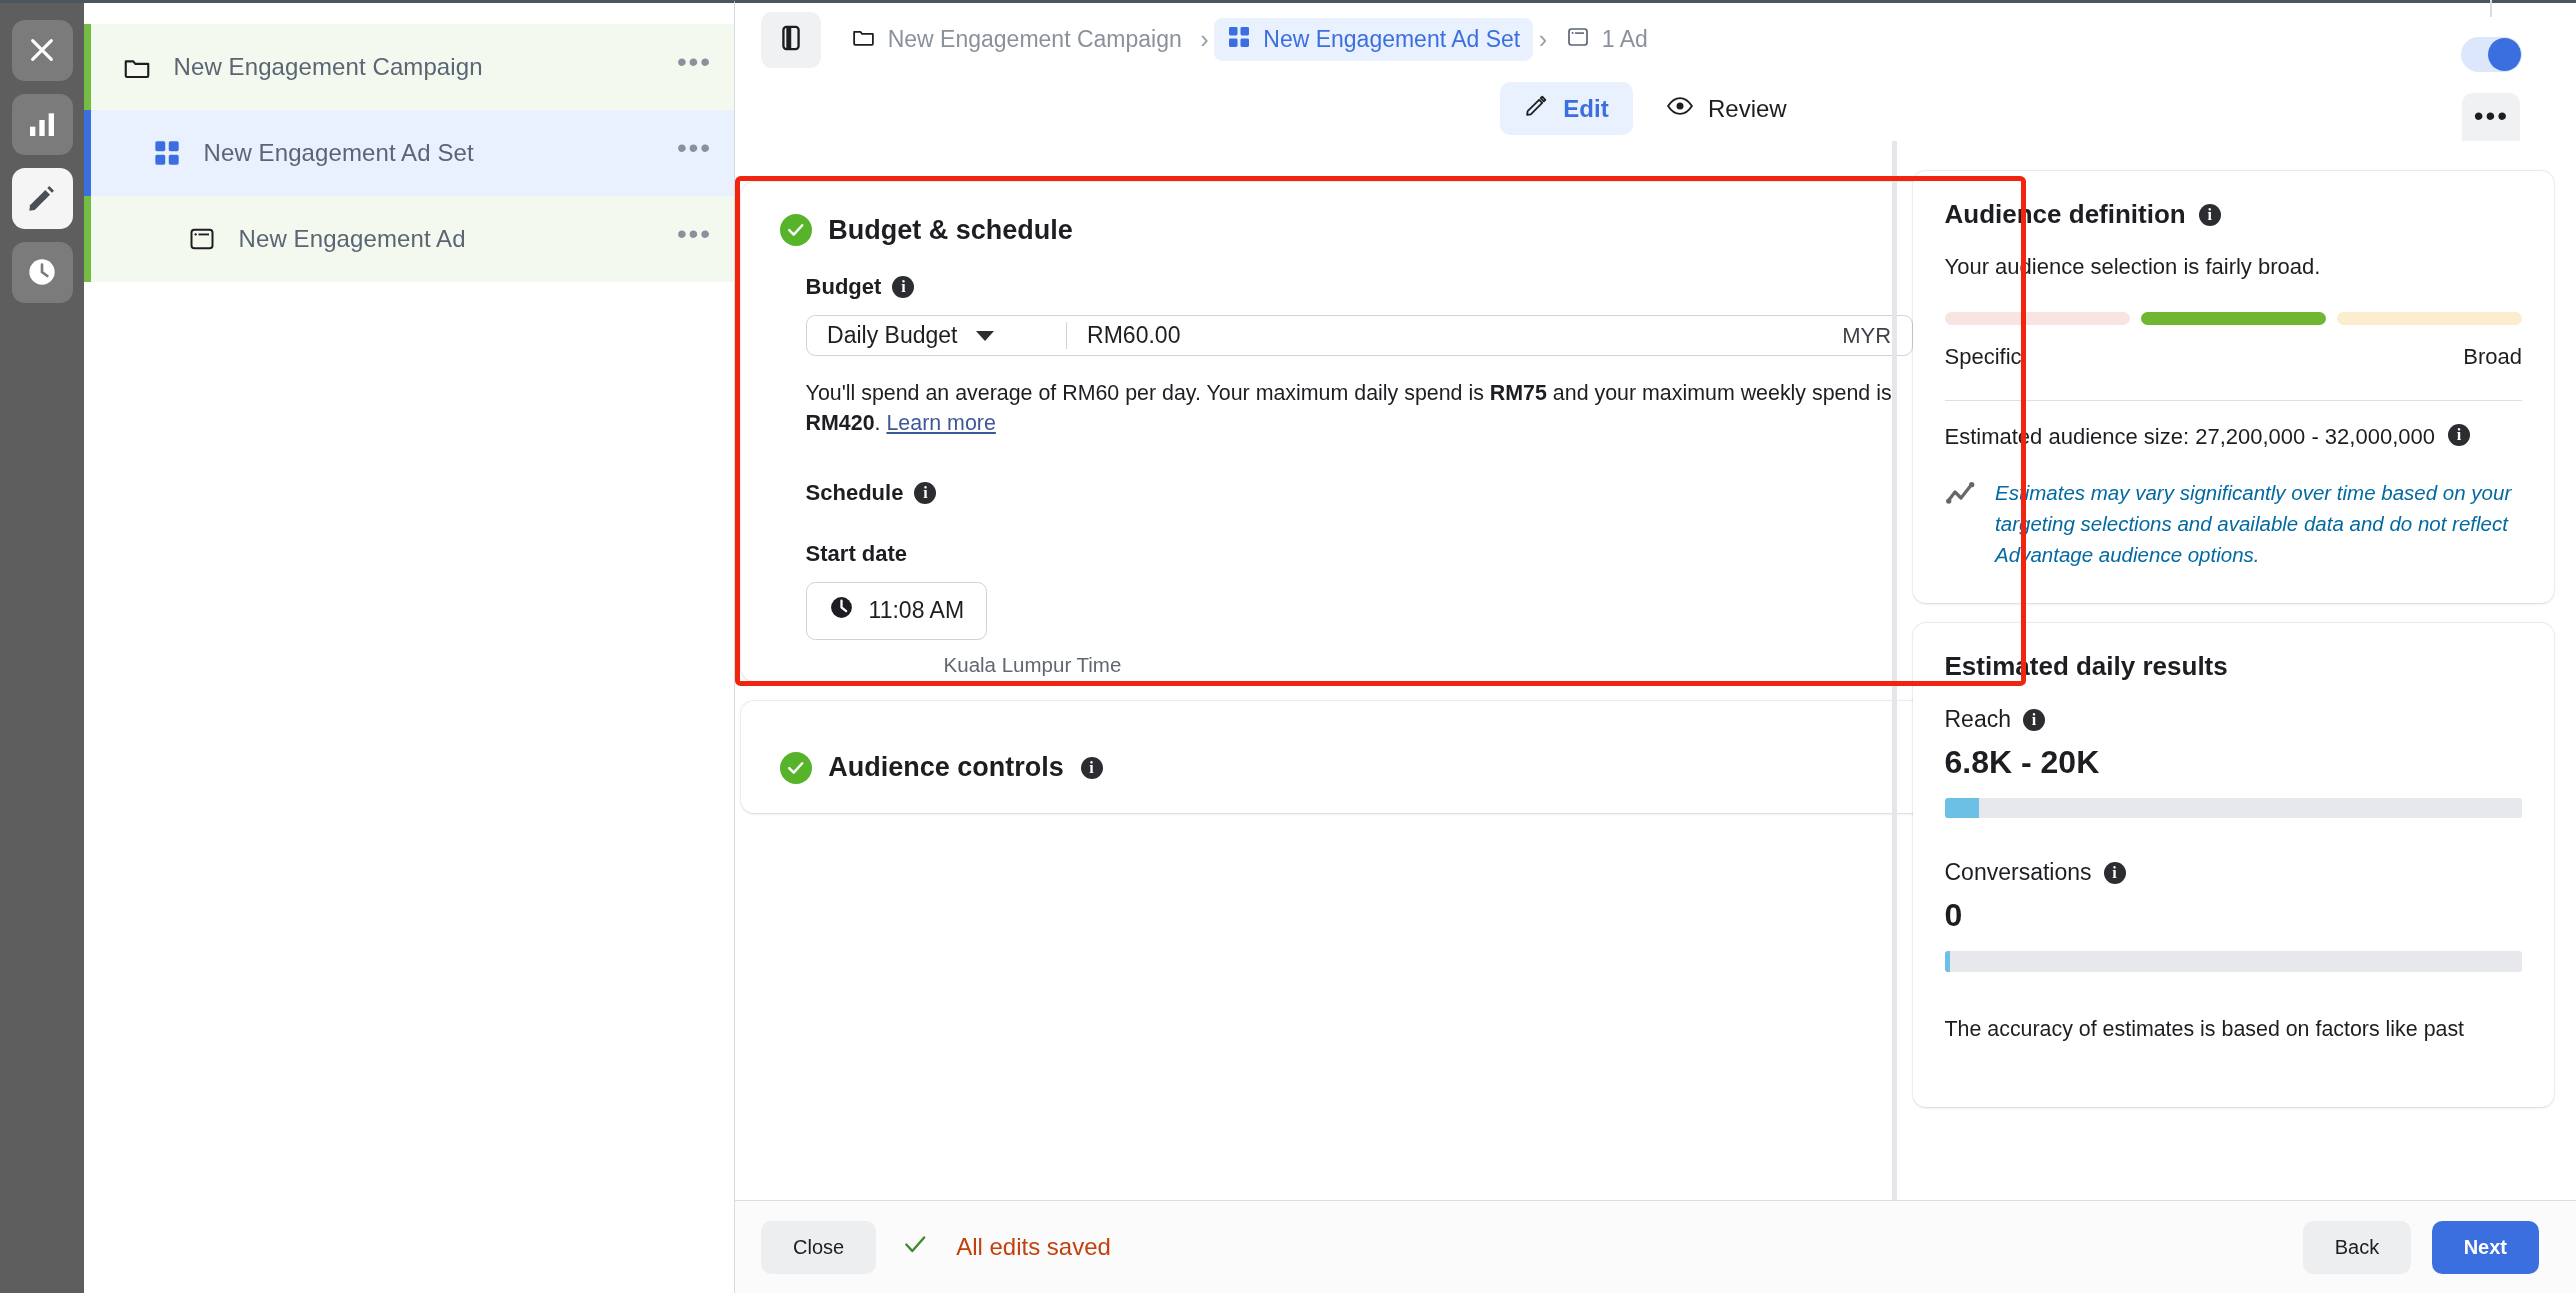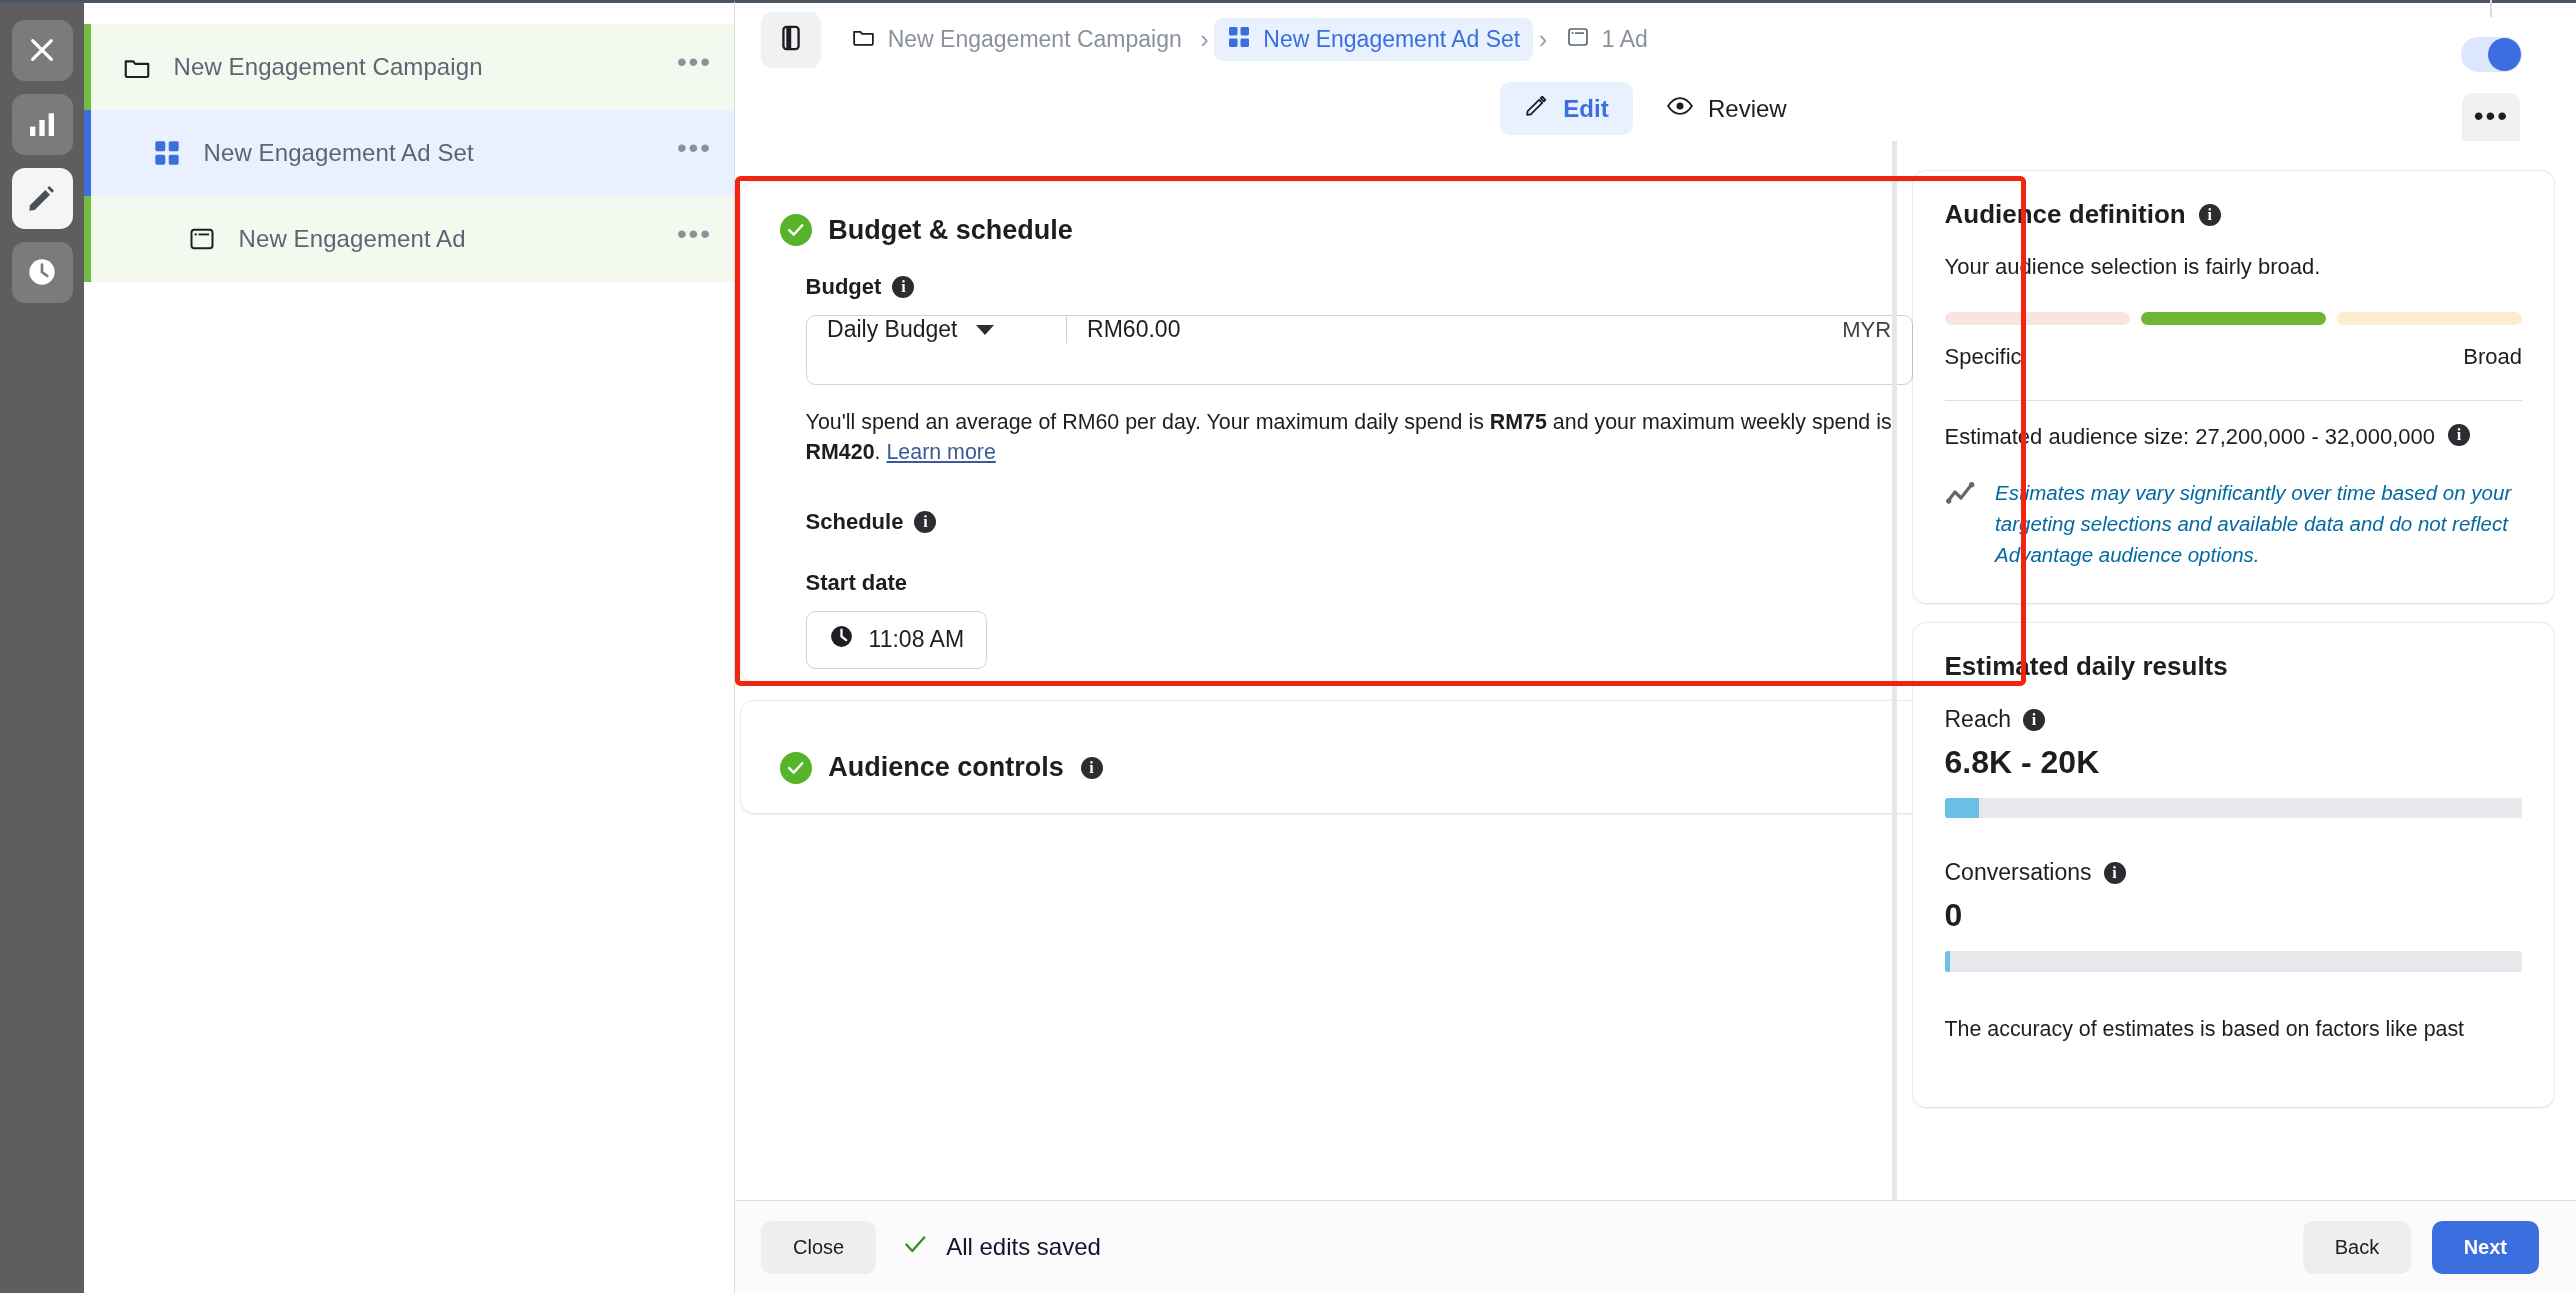--- a/index.html
+++ b/index.html
@@ -239,24 +239,24 @@
   }
   .info-i {
     width: 22px; height: 22px; border-radius: 50%;
     background: #2b2d31; color: #fff;
     font-size: 16px; font-weight: bold;
     display:flex; align-items:center; justify-content:center;
     font-family: "Liberation Serif", serif;
     flex: 0 0 22px;
   }
   .budget-row {
-    display: flex; align-items: flex-start;
+    display: flex; align-items: center;
     border: 0.9px solid #cfd2d6;
     border-radius: 9.3px;
-    height: 70px;
+    height: 41px;
     width: 1107px;
     overflow: hidden;
     margin-left: 26px;
   }
   .budget-select {
     display: flex; align-items: center; gap: 18.6px;
     padding: 0 20.5px;
     font-size: 23px; color: #1c1e21;
     border-right: 0.9px solid #cfd2d6;
     min-width: 260px;
@@ -349,23 +349,23 @@
   }
   .btn {
     border-radius: 10.2px;
     font-size: 20px;
     padding: 15px 32px;
     display:flex;align-items:center;justify-content:center;
   }
   .btn-grey { background:#eceef0; color:#1c1e21; }
   .btn-blue { background:#3b6fe0; color:#fff; font-weight:bold; }
   .saved {
-    display:flex; align-items:center; gap:18px;
+    display:flex; align-items:center; gap:28px;
     margin-left: 26px;
-    font-size: 24px; color:#0f172a;
+    font-size: 24px; color:#c2410c;
   }
   .footer-right { margin-left:auto; display:flex; gap:20.5px; }
 </style>
 </head>
 <body>
 
 <div class="app">
 
   <div class="rail">
     <div class="rail-btn">

